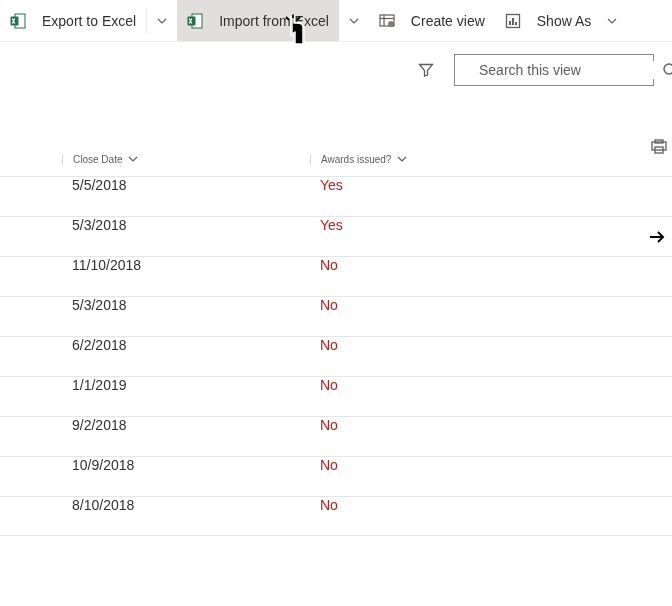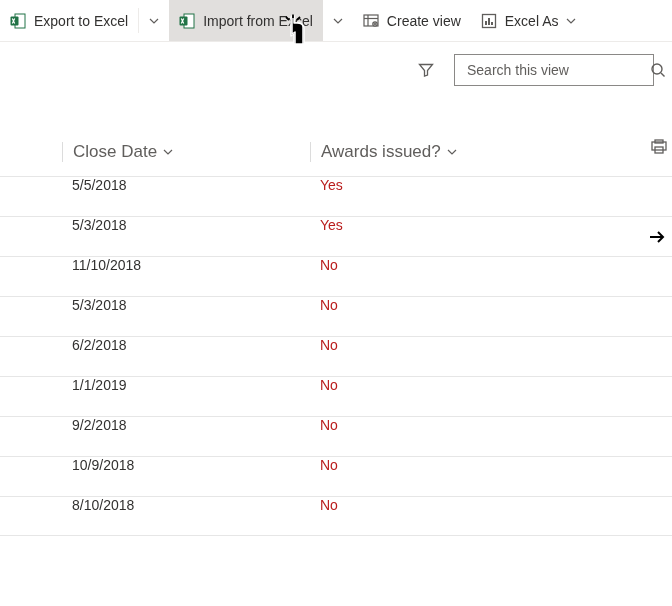--- a/index.html
+++ b/index.html
@@ -19,21 +19,21 @@
   .toolbar {
     display: flex;
     align-items: stretch;
     height: 42px;
     border-bottom: 1px solid #edebe9;
   }
   .tb-item {
     display: flex;
     align-items: center;
     padding: 0 10px;
-    gap: 8px;
+    gap: 16px;
     cursor: pointer;
     white-space: nowrap;
     color: #323130;
   }
   .tb-item.hover { background: #e1dfdd; }
   .tb-split {
     display: flex;
     align-items: center;
     justify-content: center;
     width: 30px;
@@ -71,21 +71,21 @@
     display:flex; align-items:center; justify-content:center;
     cursor:pointer;
   }
   .funnel-btn svg { width:16px; height:16px; display:block; stroke:#605e5c; }
   .searchbox {
     display:flex;
     align-items:center;
     border:1px solid #8a8886;
     height: 32px;
     width: 200px;
-    padding: 0 8px 0 10px;
+    padding: 0 8px 0 22px;
   }
   .searchbox input {
     flex:1 1 auto;
     border:none;
     outline:none;
     font: inherit;
     color:#323130;
   }
   .searchbox input::placeholder { color:#605e5c; }
   .searchbox .mag { width:16px; height:16px; }
@@ -93,23 +93,23 @@
 
   
   .spacer { height: 42px; }
 
   
   .grid {
     width: 100%;
   }
   .ghead {
     display:flex;
-    align-items:flex-start;
+    align-items:center;
     height: 34px;
-    font-size:17px;
+    font-size:10px;
     color:#605e5c;
   }
   .ghead .col {
     display:flex;
     align-items:center;
     gap:6px;
     border-left: 1px solid #dcdcdc;
     padding: 0 10px;
   }
   .col-lead { width: 62px; border-left:none; }
@@ -218,21 +218,21 @@
 
   <div class="tb-item">
     <span class="showas-icon">
       <svg viewBox="0 0 16 16" fill="none" stroke="#605e5c" stroke-width="1.3">
           <rect x="1.5" y="1.5" width="13" height="13"></rect>
           <rect x="4" y="8" width="2" height="4" fill="#605e5c" stroke="none"></rect>
           <rect x="7" y="5" width="2" height="7" fill="#605e5c" stroke="none"></rect>
           <rect x="10" y="9" width="2" height="3" fill="#605e5c" stroke="none"></rect>
         </svg>
     </span>
-    <span>Excel As</span>
+    <span>Show As</span>
     <span class="chev-down">
         <svg viewBox="0 0 10 10" fill="none">
           <path d="M1 3 L5 7 L9 3" stroke-width="1.2"></path>
         </svg>
       </span>
   </div>
 </div>
 
 <div class="filterbar">
   <div class="funnel-btn">

